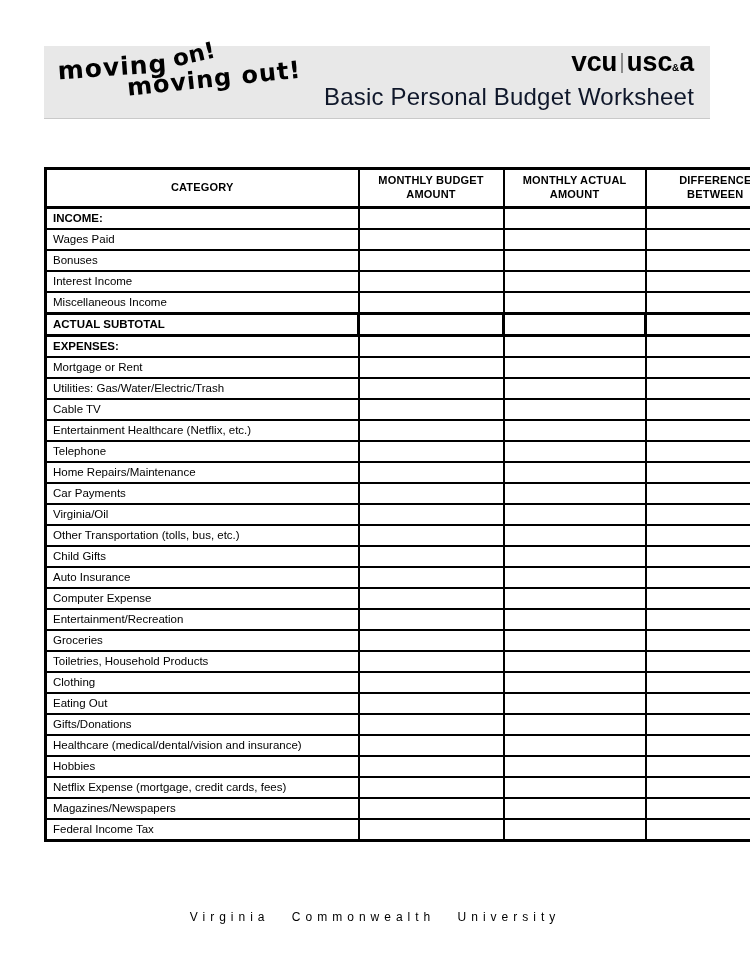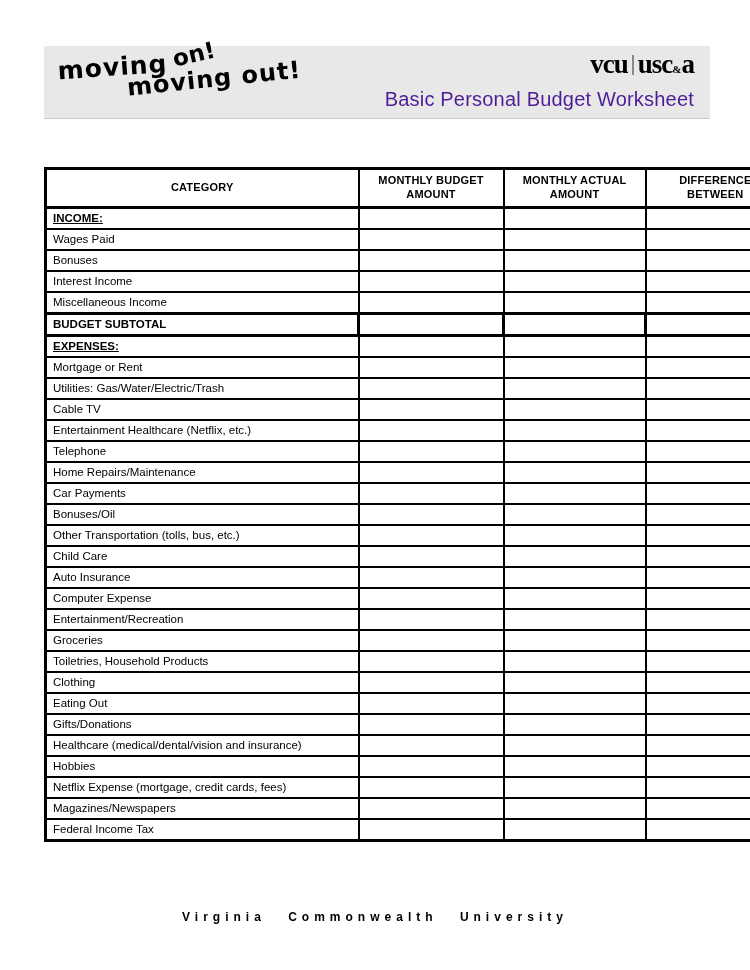--- a/index.html
+++ b/index.html
@@ -21,31 +21,31 @@
   .script .s1b{
     display:inline-block;font-size:23px;margin-left:7px;
     transform:rotate(-9deg) translateY(-8px);
   }
   .script .s2{
     display:block;font-size:24px;letter-spacing:1px;
     margin-left:68px;margin-top:-6px;transform:rotate(-2deg);
   }
   .brand{
     position:absolute;right:16px;top:5px;
-    font-family:Liberation Serif, serif;font-weight:bold;
+    font-family:Liberation Mono, monospace;font-weight:bold;
     font-size:27px;letter-spacing:-1px;line-height:1;white-space:nowrap;
   }
   .brand .bar{
     display:inline-block;width:2px;height:20px;background:#8a8a8a;
     margin:0 4px;vertical-align:-2px;
   }
   .brand .amp{font-size:11px;letter-spacing:0;}
   .title{
     position:absolute;right:16px;bottom:7px;
-    font-size:20px;color:#4c1d95;letter-spacing:0.2px;white-space:nowrap;
+    font-size:24px;color:#0f172a;letter-spacing:0.2px;white-space:nowrap;
   }
   
   .table-wrap{position:absolute;left:44px;top:167px;}
   table.budget{
     border-collapse:collapse;table-layout:fixed;width:743px;
     border:3px solid #000;
   }
   table.budget th,table.budget td{border:2px solid #000;}
   table.budget thead th{
     border-bottom:3px solid #000;
@@ -53,26 +53,26 @@
     padding:4px 3px;line-height:1.25;letter-spacing:0.2px;
   }
   col.c-cat{width:42.3%;}
   col.c-bud{width:19.6%;}
   col.c-act{width:19.2%;}
   col.c-dif{width:18.9%;}
   table.budget td{
     height:15px;padding:2px 6px;font-size:11.5px;line-height:14px;
     vertical-align:middle;white-space:nowrap;overflow:hidden;
   }
-  tr.section-row td{font-weight:bold;text-decoration:underline;}
+  tr.section-row td{font-weight:bold;}
   tr.subtotal-row td{font-weight:bold;border:3px solid #000;}
   
   .footer{
     position:absolute;left:0;top:910px;width:750px;text-align:center;
-    font-size:12px;font-weight:bold;letter-spacing:5px;word-spacing:14px;
+    font-size:12px;font-weight:normal;letter-spacing:5px;word-spacing:14px;
     white-space:nowrap;
   }
 </style>
 </head>
 <body>
 
 <div class="page">
 
   <header class="banner">
     <div class="script">
@@ -128,21 +128,21 @@
             <td></td>
             <td></td>
           </tr>
           <tr>
             <td>Miscellaneous Income</td>
             <td></td>
             <td></td>
             <td></td>
           </tr>
           <tr class="subtotal-row">
-            <td>BUDGET SUBTOTAL</td>
+            <td>ACTUAL SUBTOTAL</td>
             <td></td>
             <td></td>
             <td></td>
           </tr>
           <tr class="section-row">
             <td>EXPENSES:</td>
             <td></td>
             <td></td>
             <td></td>
           </tr>
@@ -182,33 +182,33 @@
             <td></td>
             <td></td>
           </tr>
           <tr>
             <td>Car Payments</td>
             <td></td>
             <td></td>
             <td></td>
           </tr>
           <tr>
-            <td>Bonuses/Oil</td>
+            <td>Virginia/Oil</td>
             <td></td>
             <td></td>
             <td></td>
           </tr>
           <tr>
             <td>Other Transportation (tolls, bus, etc.)</td>
             <td></td>
             <td></td>
             <td></td>
           </tr>
           <tr>
-            <td>Child Care</td>
+            <td>Child Gifts</td>
             <td></td>
             <td></td>
             <td></td>
           </tr>
           <tr>
             <td>Auto Insurance</td>
             <td></td>
             <td></td>
             <td></td>
           </tr>

